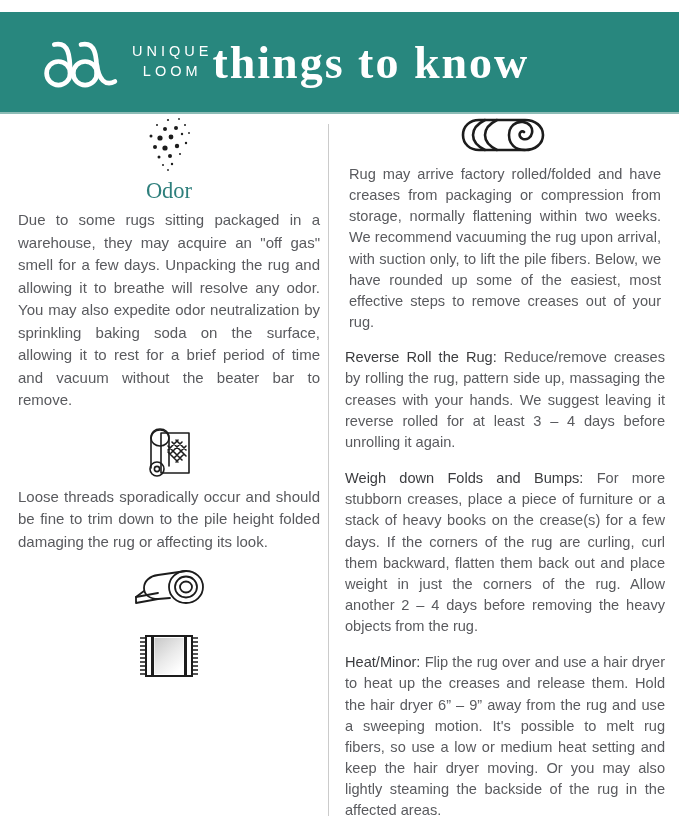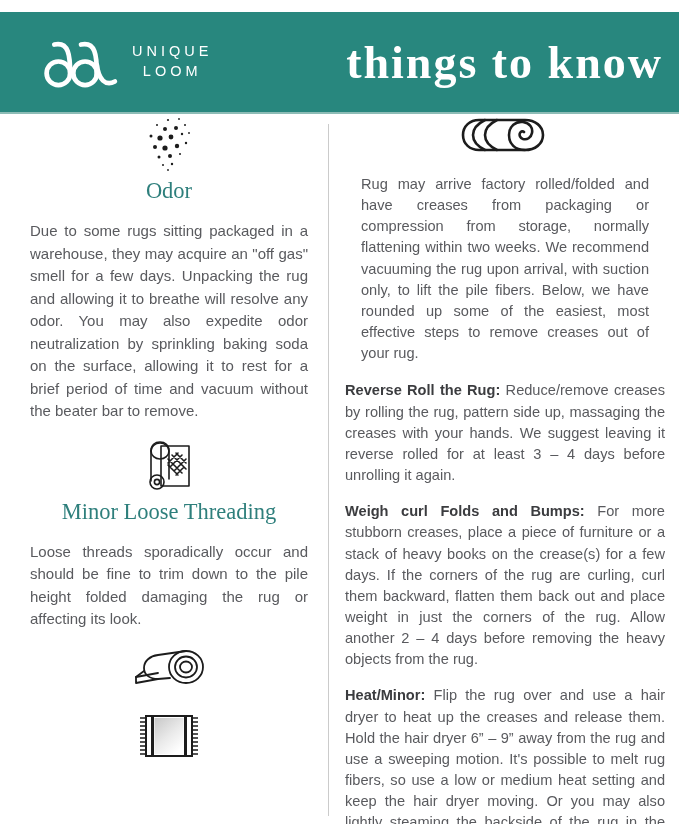--- a/index.html
+++ b/index.html
@@ -15,21 +15,21 @@
     display:flex;align-items:center;
   }
   .brand{
     display:flex;align-items:center;gap:12px;margin-left:42px;flex:0 0 auto;
   }
   .brand-text{
     color:#ffffff;text-align:center;letter-spacing:4px;
     font-size:14.5px;line-height:1.35;font-weight:400;
   }
   .page-title{
-    flex:1;text-align:right;color:#ffffff;
+    flex:1;text-align:left;color:#ffffff;
     font-family:"Liberation Serif",serif;font-weight:600;
     font-size:46px;letter-spacing:2px;padding-right:16px;
   }
   
   .content{
     position:absolute;top:102px;left:0;width:679px;height:722px;
   }
   .v-divider{
     position:absolute;left:328px;top:22px;bottom:8px;width:1px;background:#cbcbcb;
   }
@@ -40,25 +40,25 @@
   .col-right{left:345px;width:320px;}
   .section{margin-bottom:14px;text-align:center;}
   .icon-wrap{display:flex;justify-content:center;margin-bottom:6px;}
   .section-title{
     font-family:"Liberation Serif",serif;
     color:#2E7F7C;font-size:22.5px;font-weight:400;
     margin:2px 0 5px 0;
   }
   .section-body{
     color:#595a5e;font-size:15px;line-height:1.5;
-    text-align:justify;margin:16px;
+    text-align:justify;margin:4px;
   }
   .col-right .section-body{font-size:14.6px;line-height:1.45;}
   .tip{margin:0 0 15px 0;color:#595a5e;font-size:14.6px;line-height:1.45;text-align:justify;}
-  .tip strong{color:#3b3c3f;font-weight:700;}
+  .tip strong{color:#3b3c3f;font-weight:400;}
   .icon-stroke{stroke:#1c1c1c;fill:none;stroke-linecap:round;stroke-linejoin:round;}
 </style>
 </head>
 <body>
 
 <div class="header">
   <div class="brand">
     <svg width="78" height="56" viewBox="0 0 76 54">
       <g stroke="#ffffff" stroke-width="4.6" fill="none" stroke-linecap="round">
         <circle cx="16" cy="38" r="11.5"></circle>
@@ -120,21 +120,20 @@
             <rect x="17" y="7" width="28" height="40" fill="#ffffff"></rect>
             <path d="M24,20 L38,34 M28,16 L42,30 M32,14 L42,24 M24,26 L34,36 M38,16 L26,28 M42,20 L30,32 M40,28 L32,36 M34,14 L24,24"></path>
             <path d="M7,12 C7,6 11,3 16,3 C21,3 25,6 25,12 L25,40"></path>
             <path d="M7,12 L7,42"></path>
             <ellipse cx="16" cy="12" rx="9" ry="8"></ellipse>
             <circle cx="13" cy="43" r="7"></circle>
             <circle cx="13" cy="43" r="2.6"></circle>
           </g>
         </svg>
       </div>
-      <h2 class="section-title">Minor Loose Threading</h2>
       <p class="section-body">Loose threads sporadically occur and should be fine to trim down to the pile height folded damaging the rug or affecting its look.</p>
     </div>
 
     <div class="section">
       <div class="icon-wrap">
         <svg width="82" height="52" viewBox="0 0 82 52">
           <g class="icon-stroke" stroke-width="1.8">
             <path d="M58,4 L30,8 C22,9 16,14 16,21 C16,28 22,32 30,32 L42,31"></path>
             <path d="M16,24 L8,30 L8,36 L30,32"></path>
             <path d="M8,30 L30,26"></path>
@@ -182,18 +181,18 @@
             <path d="M38,4 C30,8 26,13 26,19 C26,25 30,30 38,34"></path>
             <path d="M66,34 C56,34 50,28 50,19 C50,10 57,5 64,6 C71,7 74,12 73,17 C72,22 68,24 64,23 C61,22 60,19 61,17 C62,15 64,15 65,16"></path>
           </g>
         </svg>
       </div>
       <p class="section-body">Rug may arrive factory rolled/folded and have creases from packaging or compression from storage, normally flattening within two weeks. We recommend vacuuming the rug upon arrival, with suction only, to lift the pile fibers. Below, we have rounded up some of the easiest, most effective steps to remove creases out of your rug.</p>
     </div>
 
     <p class="tip"><strong>Reverse Roll the Rug:</strong><span> Reduce/remove creases by rolling the rug, pattern side up, massaging the creases with your hands. We suggest leaving it reverse rolled for at least 3 – 4 days before unrolling it again.</span></p>
 
-    <p class="tip"><strong>Weigh curl Folds and Bumps:</strong><span> For more stubborn creases, place a piece of furniture or a stack of heavy books on the crease(s) for a few days. If the corners of the rug are curling, curl them backward, flatten them back out and place weight in just the corners of the rug. Allow another 2 – 4 days before removing the heavy objects from the rug.</span></p>
+    <p class="tip"><strong>Weigh down Folds and Bumps:</strong><span> For more stubborn creases, place a piece of furniture or a stack of heavy books on the crease(s) for a few days. If the corners of the rug are curling, curl them backward, flatten them back out and place weight in just the corners of the rug. Allow another 2 – 4 days before removing the heavy objects from the rug.</span></p>
 
     <p class="tip"><strong>Heat/Minor:</strong><span> Flip the rug over and use a hair dryer to heat up the creases and release them. Hold the hair dryer 6” – 9” away from the rug and use a sweeping motion. It's possible to melt rug fibers, so use a low or medium heat setting and keep the hair dryer moving. Or you may also lightly steaming the backside of the rug in the affected areas.</span></p>
 
   </div>
 </div>
 
 </body></html>

